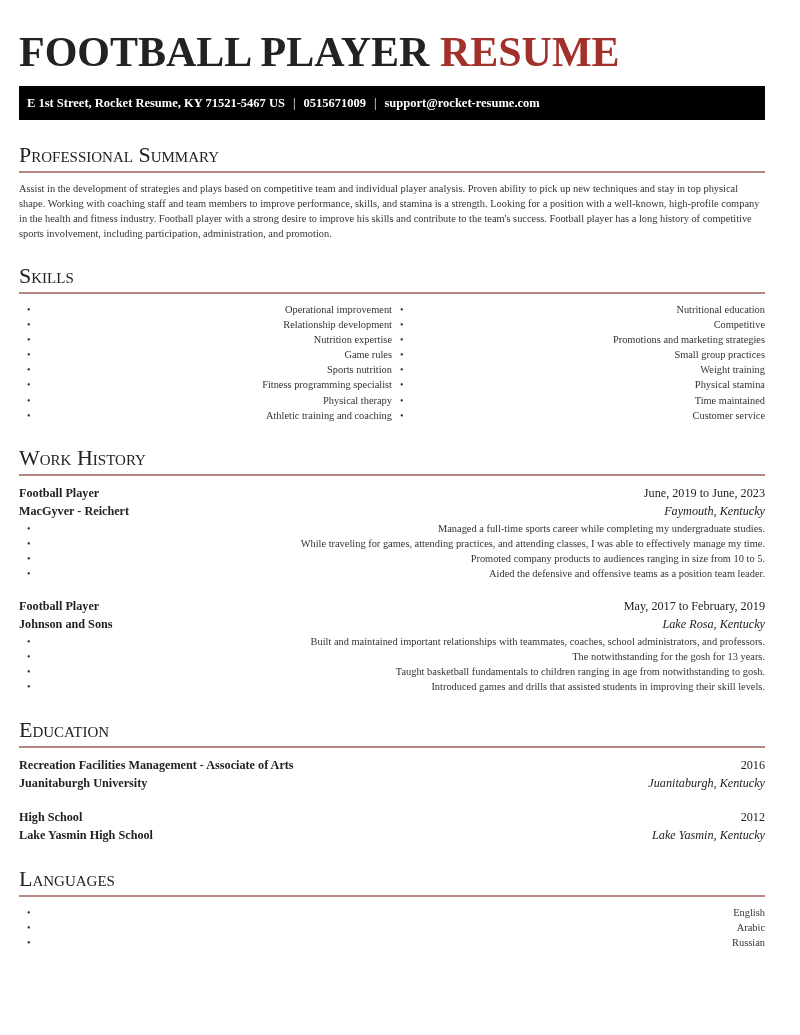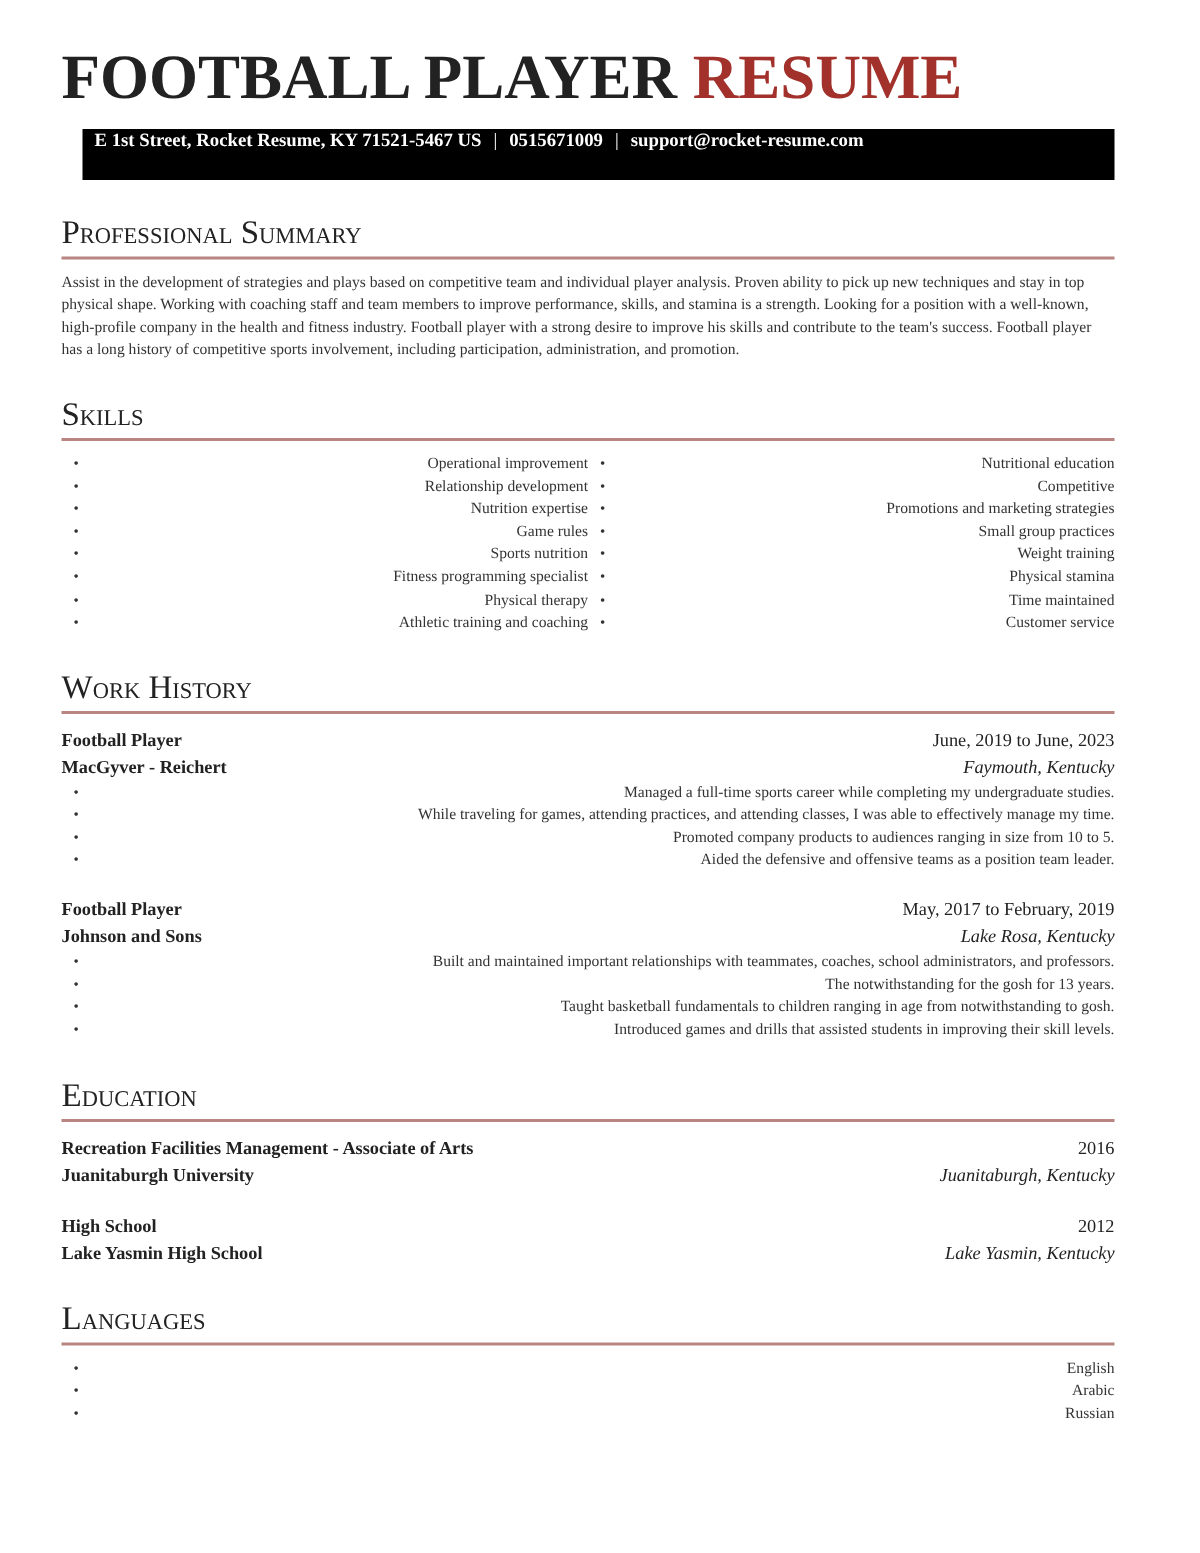--- a/index.html
+++ b/index.html
@@ -9,43 +9,42 @@
       background: #ffffff;
       overflow: hidden;
     }
     body {
       font-family: "Liberation Serif", "DejaVu Serif", serif;
       color: #222222;
     }
     .page {
       position: relative;
       width: 784px;
-      padding: 0 41px;
+      padding: 0 19px;
     }
     .title {
       padding-top: 30px;
       font-family: "Liberation Serif", serif;
       font-weight: bold;
       font-size: 42px;
       line-height: 44px;
       color: #222222;
       letter-spacing: 0px;
       height: 86px;
     }
     .title .accent { color: #a2302b; }
     .contact-bar {
       background: #000000;
       color: #ffffff;
       height: 34px;
       padding: 0 8px;
       display: flex;
-      align-items: flex-start;
+      align-items: center;
       font-weight: bold;
       font-size: 12.5px;
-      margin-left: 14px;
     }
     .contact-bar .sep { margin: 0 8px; font-weight: normal; }
     .section-heading {
       font-variant: small-caps;
       font-weight: normal;
       font-size: 22px;
       line-height: 26px;
       color: #222222;
       margin-top: 22px;
       padding-bottom: 3px;

